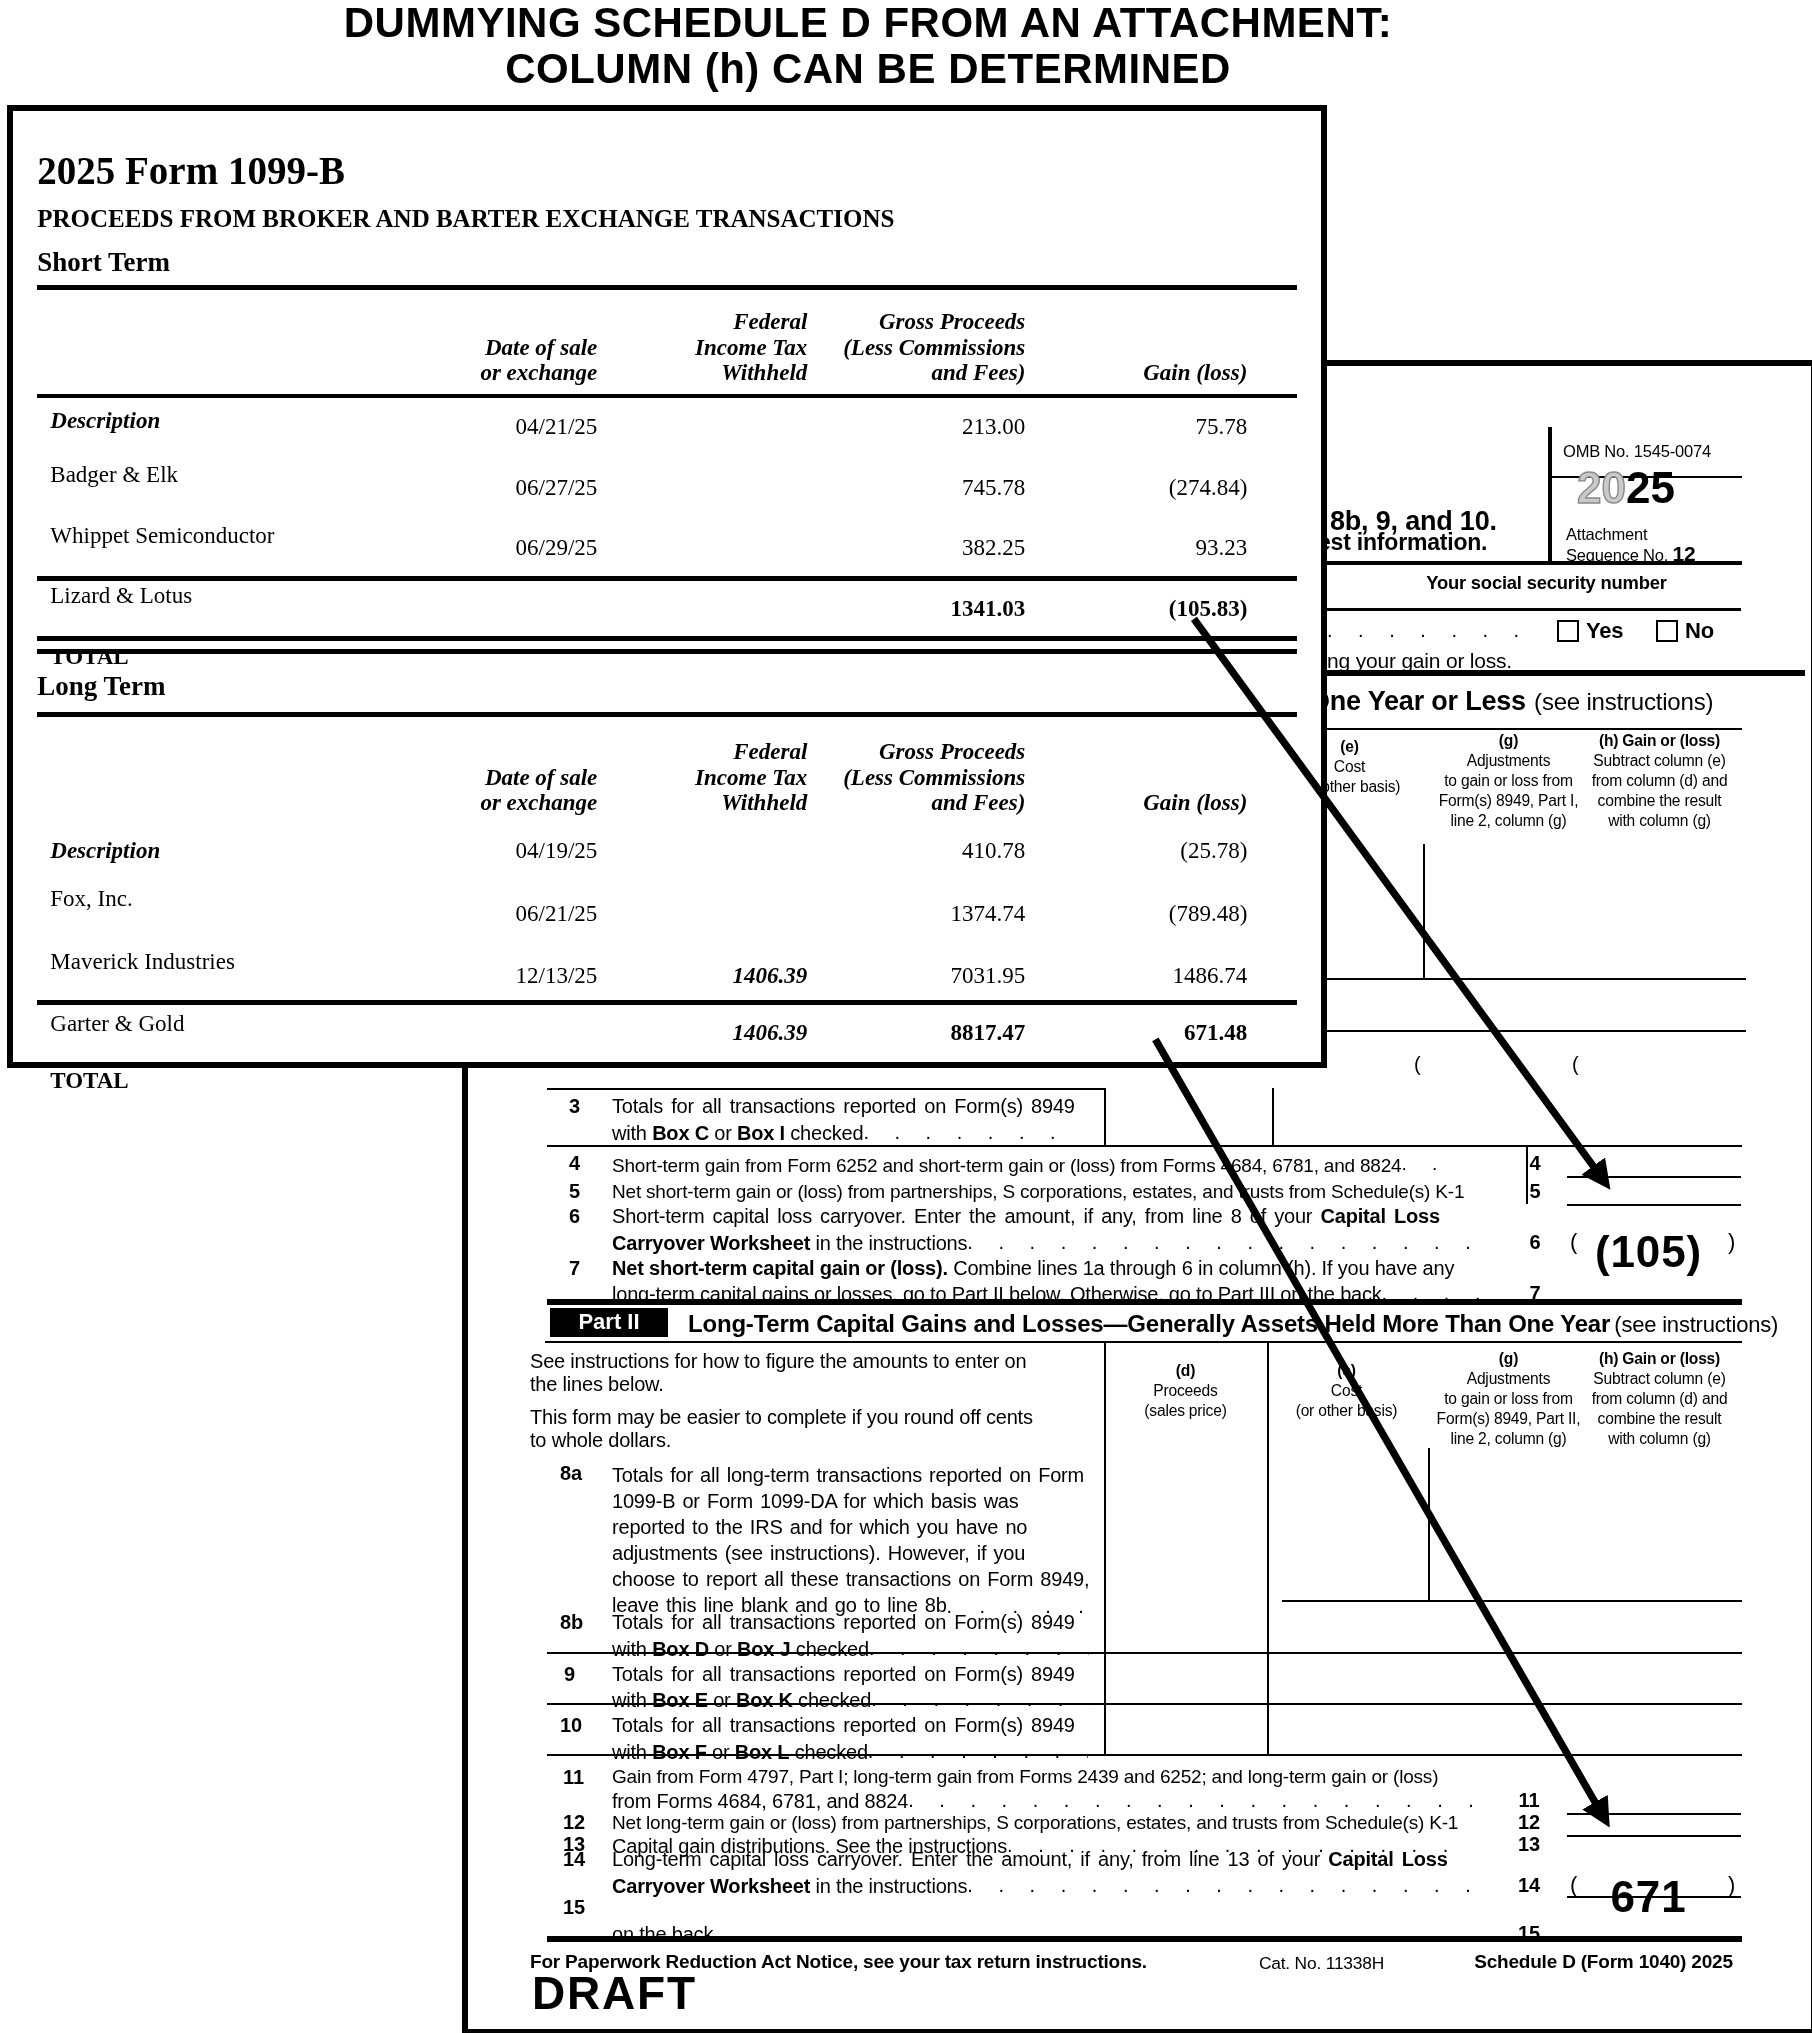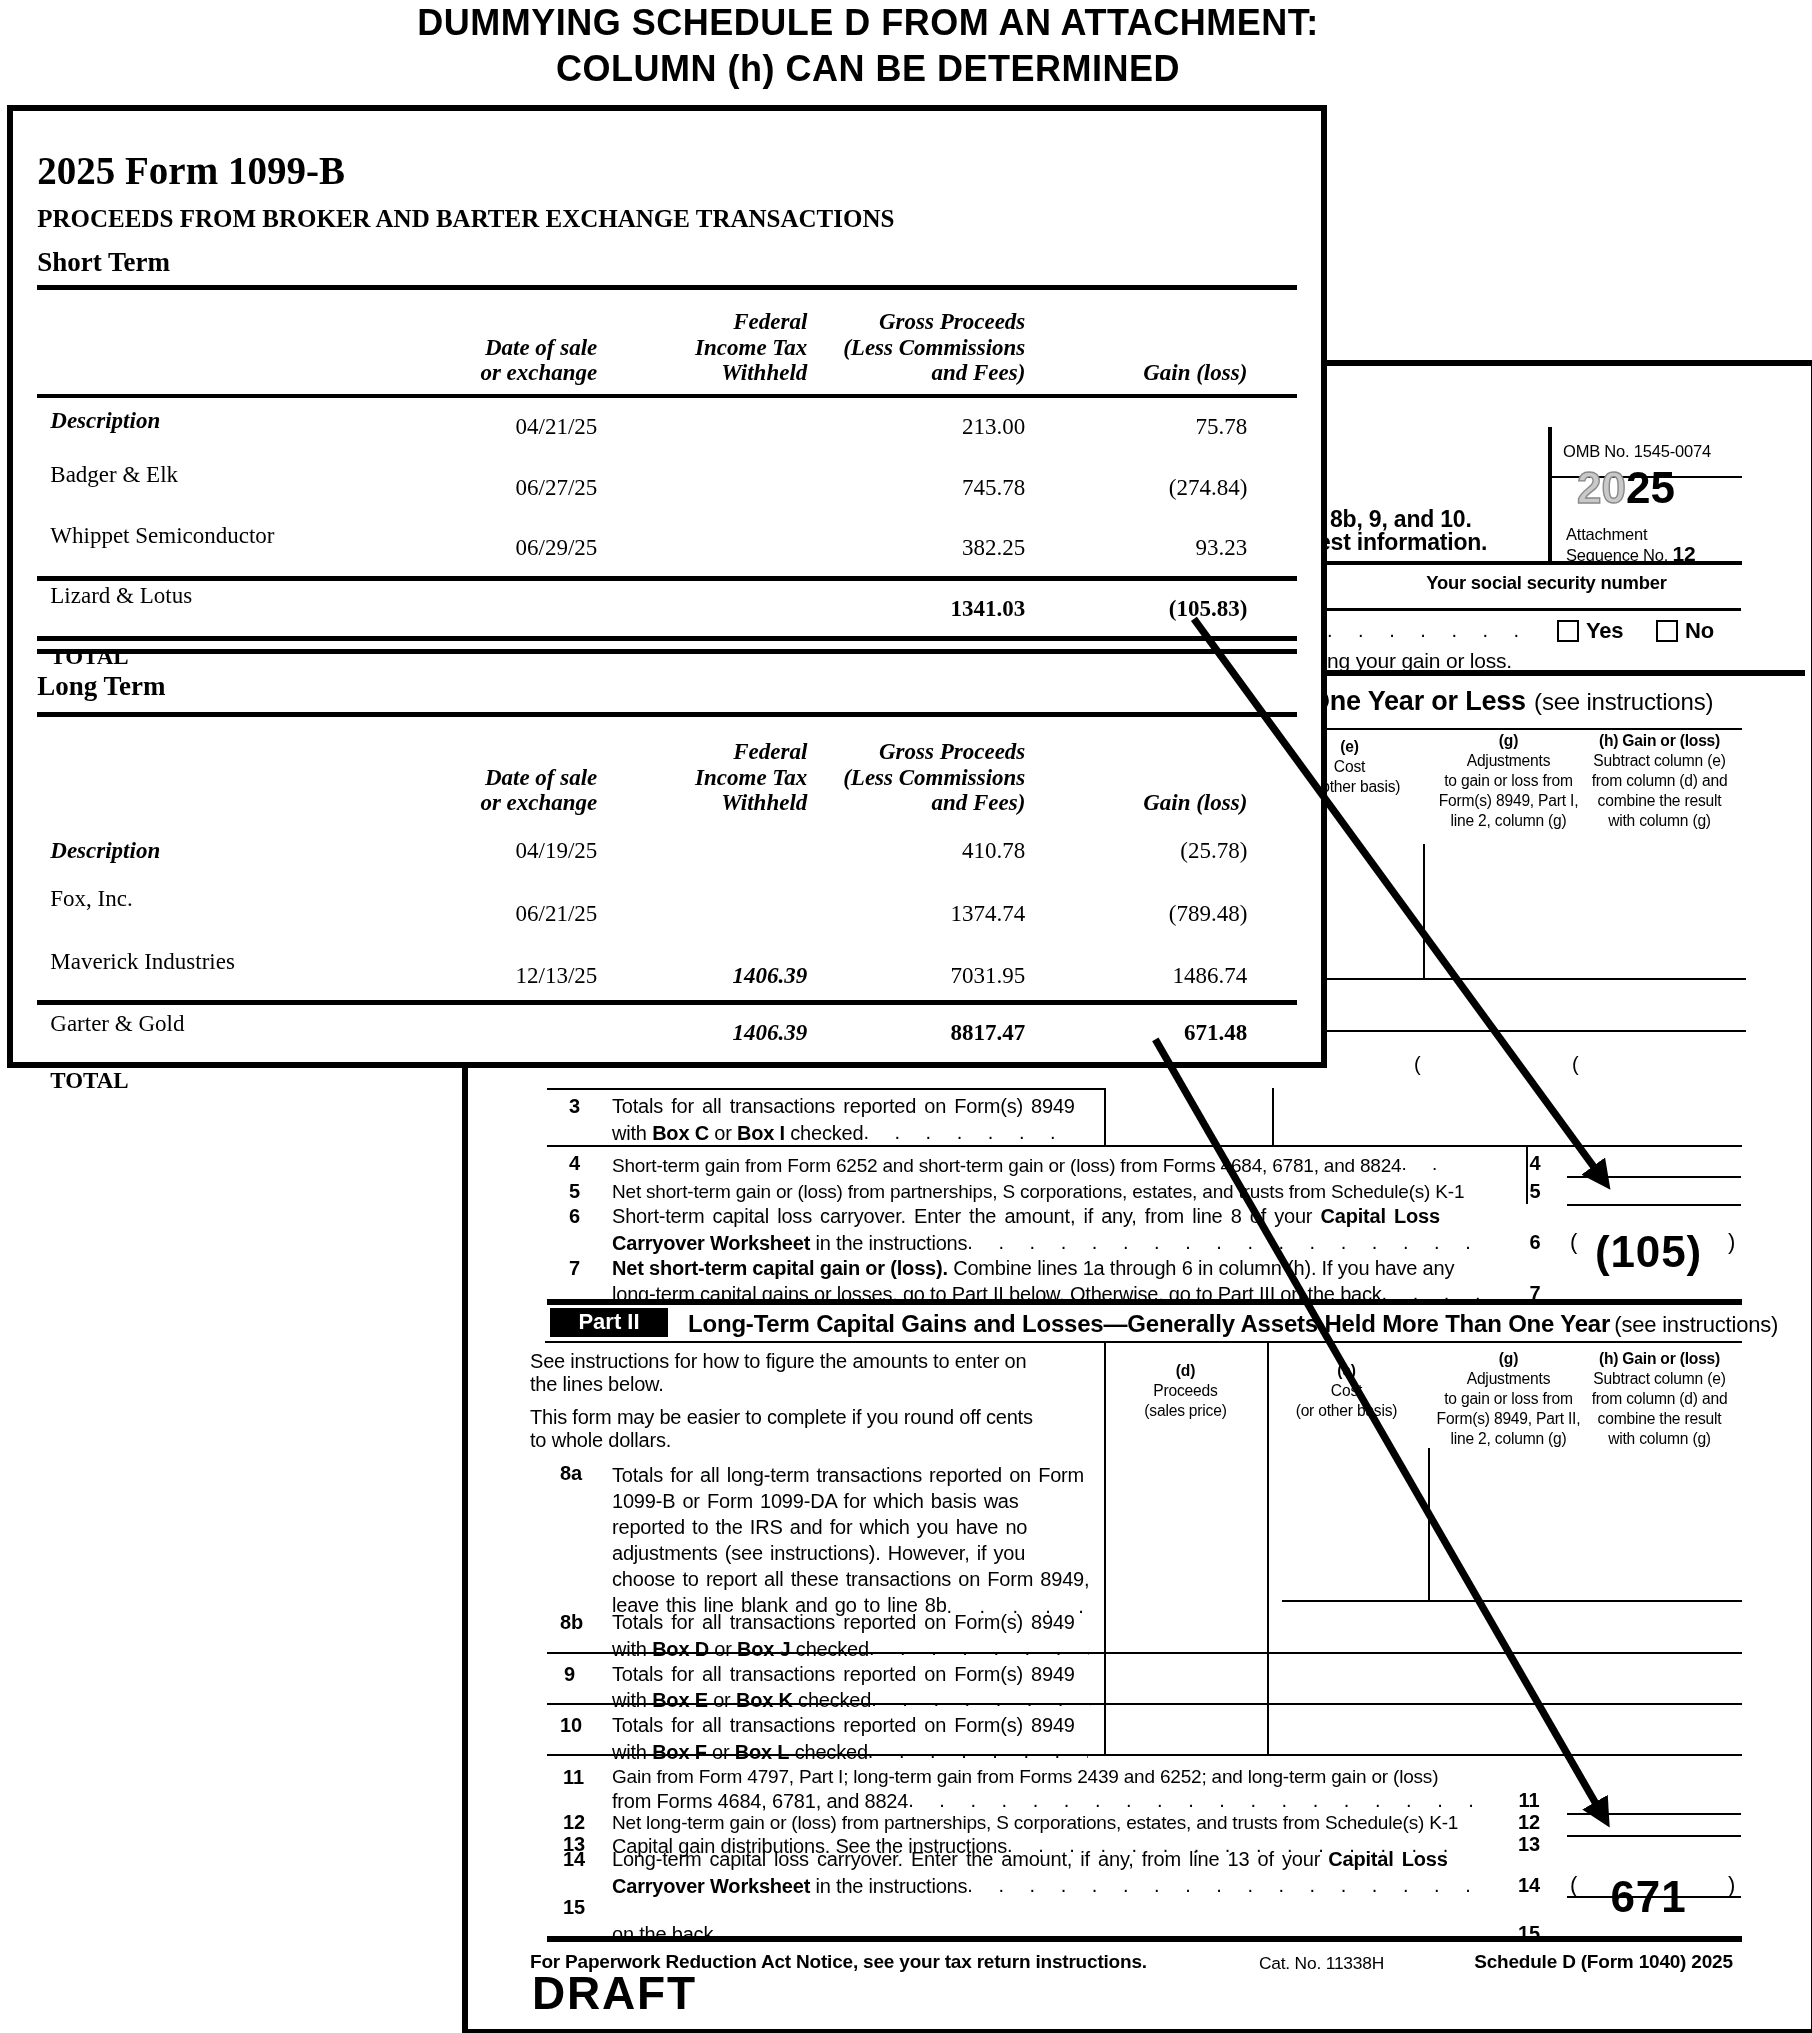--- a/index.html
+++ b/index.html
@@ -9,21 +9,21 @@
   .hl{position:absolute;background:#000;}
   .vl{position:absolute;background:#000;}
   .ser{font-family:"Liberation Serif",serif;}
   .b{font-weight:bold;}
   .i{font-style:italic;}
   .nowrap{white-space:nowrap;}
   .ctr{text-align:center;}
   .rgt{text-align:center;}
   .dots{display:inline-block;overflow:hidden;white-space:nowrap;height:20px;letter-spacing:10px;vertical-align:-0.9px;}
   
-  .main-title{left:0;top:4;width:1736px;text-align:center;font-weight:bold;font-size:36px;line-height:46px;letter-spacing:0.5px;}
+  .main-title{left:0;top:4;width:1736px;text-align:center;font-weight:bold;font-size:42px;line-height:46px;letter-spacing:0.5px;}
   
   #box1099{left:7.3px;top:105px;width:1308px;height:951px;border:6.4px solid #000;background:#fff;z-index:20;}
   .f99{position:absolute;font-family:"Liberation Serif",serif;}
   .f99 .c1{position:absolute;left:13px;top:0;margin-top:48px;}
   .c2{position:absolute;left:343px;top:0;width:217px;text-align:right;}
   .c3{position:absolute;left:564px;top:0;width:206px;text-align:right;}
   .c4{position:absolute;left:766px;top:0;width:222px;text-align:right;}
   .c5{position:absolute;left:987px;top:0;width:223px;text-align:right;}
   .h99{font-size:21px;font-weight:bold;font-style:italic;}
   .row99{position:absolute;left:24px;width:1260px;height:27.5px;font-size:23px;}
@@ -48,21 +48,21 @@
 
 <div id="canvas">
 
   <div class="abs main-title">
     <div>DUMMYING SCHEDULE D FROM AN ATTACHMENT:</div>
     <div>COLUMN (h) CAN BE DETERMINED</div>
   </div>
 
   <div class="abs" id="schedD">
 
-    <div class="abs b sd" style="left:862px;top:140px;font-size:23px;">8b, 9, and 10.</div>
+    <div class="abs b sd" style="left:862px;top:140px;font-size:27px;">8b, 9, and 10.</div>
     <div class="abs b sd" style="left:850px;top:163px;font-size:23px;">est information.</div>
 
     <div class="vl" style="left:1080px;top:61px;width:3.7px;height:138px;"></div>
     <div class="abs sdsm" style="left:1095px;top:75px;font-size:16.5px;">OMB No. 1545-0074</div>
     <div class="hl" style="left:1080px;top:110px;width:194px;height:1.8px;"></div>
     <div class="abs nowrap" style="left:1109px;top:97px;"><span class="yr20">20</span><span class="yr25">25</span></div>
     <div class="abs sdsm" style="left:1098px;top:158px;font-size:16.5px;">Attachment</div>
     <div class="abs sdsm nowrap" style="left:1098px;top:178px;font-size:16.5px;"><span>Sequence No.</span> <span class="b" style="font-size:21px;">12</span></div>
     <div class="hl" style="left:856px;top:195px;width:418px;height:3.7px;"></div>
 

